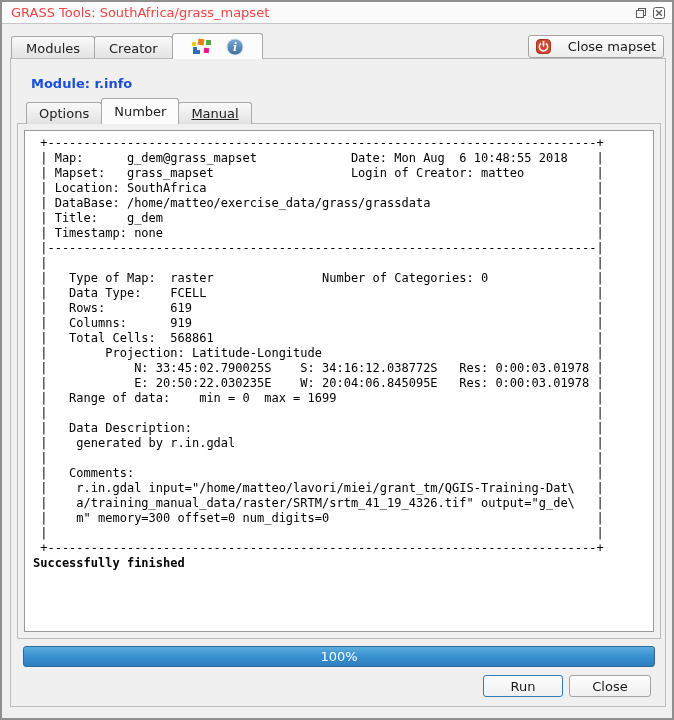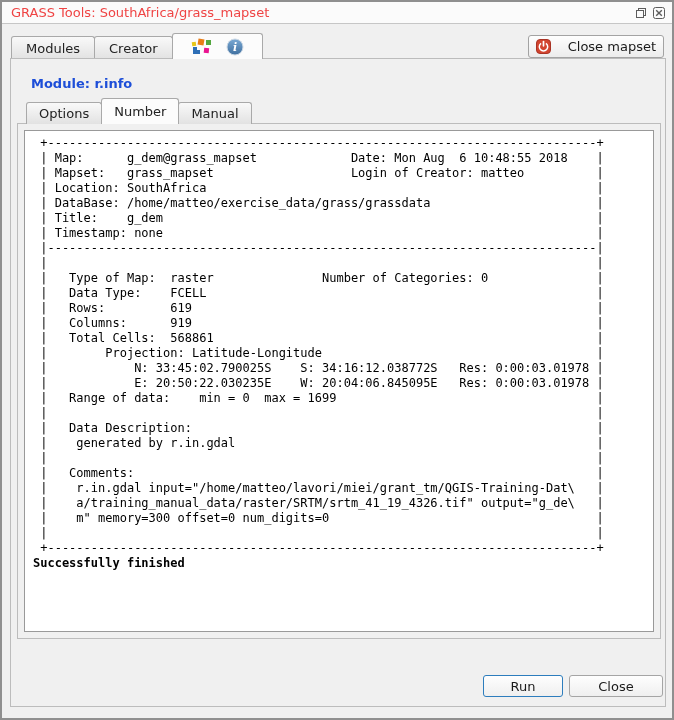--- a/index.html
+++ b/index.html
@@ -60,21 +60,21 @@
               background:linear-gradient(#5caede,#3a92d0 45%,#2e7fc0);
               display:flex; align-items:center; justify-content:center;
               color:#ffffff; font-size:13px; }
 
   
   .btn { position:absolute; top:616px; height:22px; border-radius:3px;
          background:linear-gradient(#fefefe,#efefef);
          display:flex; align-items:center; justify-content:center;
          font-size:13px; color:#1a1a1a; cursor:default; }
   .btn-run   { left:472px; width:80px; border:1px solid #2d7dbd; }
-  .btn-close { left:558px; width:94px; border:1px solid #a5a5a5; }
+  .btn-close { left:558px; width:82px; border:1px solid #a5a5a5; }
 
   svg { display:block; }
 </style>
 </head>
 <body>
 
 <div class="window">
 
   <div class="titlebar">
     <div class="title-text">GRASS Tools: SouthAfrica/grass_mapset</div>
@@ -143,21 +143,21 @@
 
     <div class="module-label">Module: r.info</div>
 
     <div class="inner-tabbar">
       <div class="tab" style="padding:0 12px;">
         <span>Options</span>
       </div>
       <div class="tab active" style="padding:0 12px;">
         <span>Number</span>
       </div>
-      <div class="tab" style="padding:0 12px;">
+      <div class="tab" style="padding:0 12px;text-decoration:underline;">
         <span>Manual</span>
       </div>
     </div>
 
     <div class="inner-pane">
       <div class="console">
         <pre class="mono"> +----------------------------------------------------------------------------+
  | Map:      g_dem@grass_mapset             Date: Mon Aug  6 10:48:55 2018    |
  | Mapset:   grass_mapset                   Login of Creator: matteo          |
  | Location: SouthAfrica                                                      |
@@ -182,20 +182,23 @@
  |   Comments:                                                                |
  |    r.in.gdal input="/home/matteo/lavori/miei/grant_tm/QGIS-Training-Dat\   |
  |    a/training_manual_data/raster/SRTM/srtm_41_19_4326.tif" output="g_de\   |
  |    m" memory=300 offset=0 num_digits=0                                     |
  |                                                                            |
  +----------------------------------------------------------------------------+</pre>
         <div class="mono status">Successfully finished</div>
       </div>
     </div>
 
+    <div class="progress">
+      <span>100%</span>
+    </div>
 
     <div class="btn btn-run">
       <span>Run</span>
     </div>
     <div class="btn btn-close">
       <span>Close</span>
     </div>
 
   </div>
 </div>

